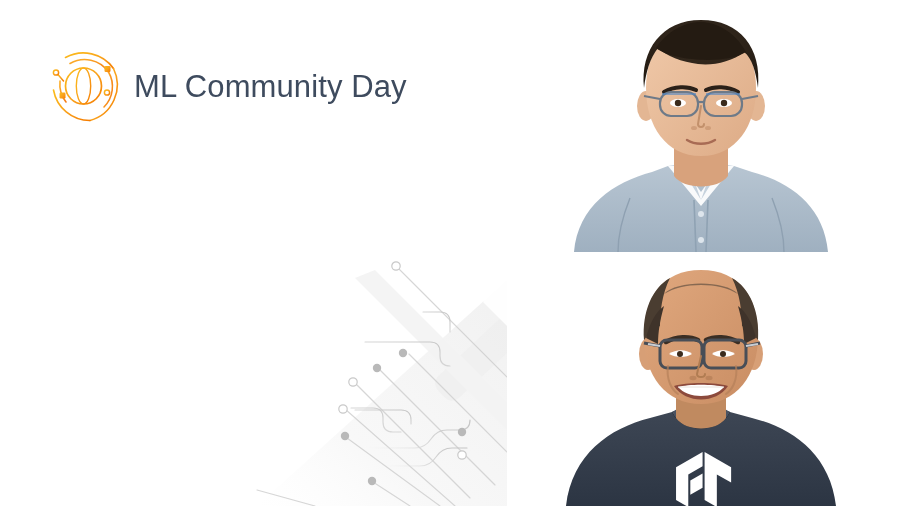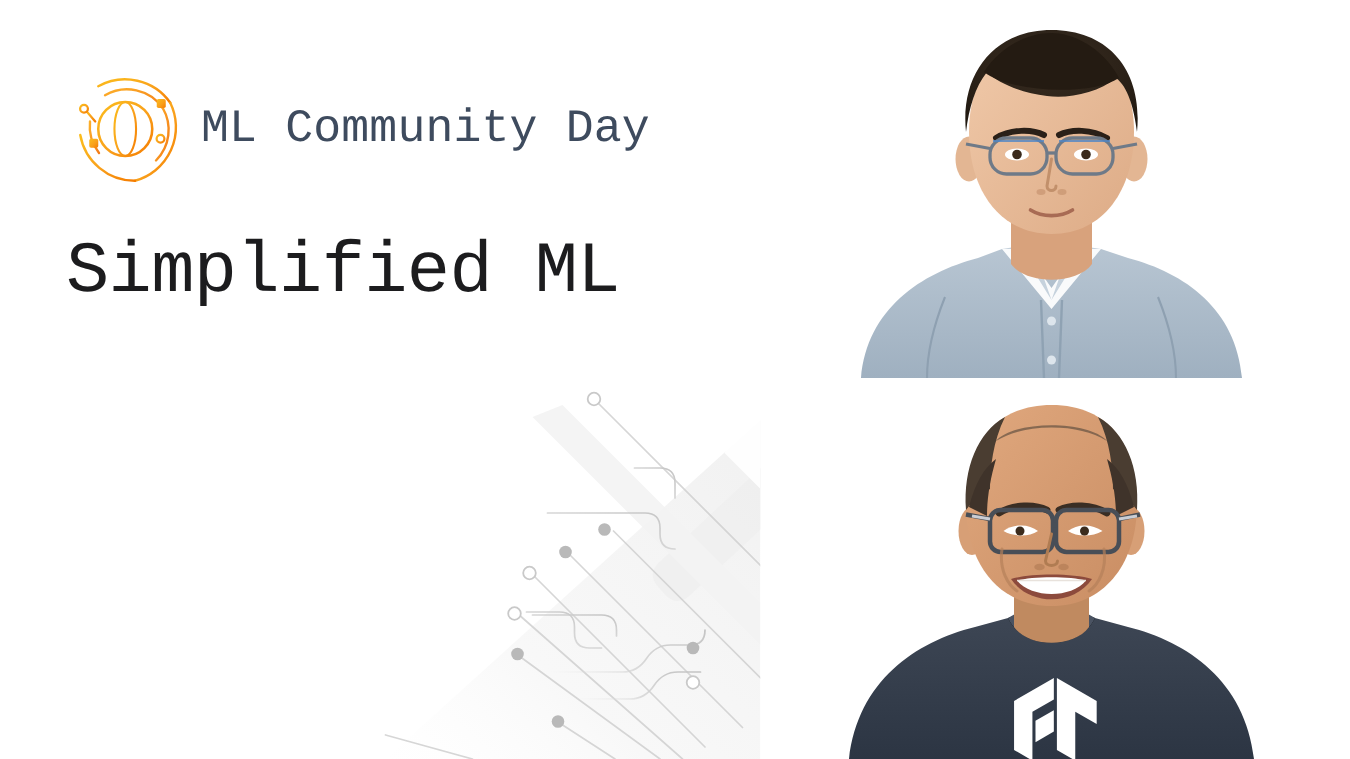--- a/index.html
+++ b/index.html
@@ -6,21 +6,21 @@
     margin: 0;
     padding: 0;
     background: #ffffff;
   }
   #slide {
     position: relative;
     width: 838px;
     height: 506px;
     background: #ffffff;
     overflow: hidden;
-    font-family: Liberation Mono, monospace;
+    font-family: Liberation Sans, sans-serif;
   }
 
   
   #brand-lockup {
     position: absolute;
     left: 44px;
     top: 46px;
     display: flex;
     align-items: center;
     height: 80px;
@@ -140,21 +140,20 @@
       <circle cx="63.0" cy="46.5" r="2.6" fill="#ffffff" stroke="url(#orangeGrad)" stroke-width="1.5"></circle>
 
       <rect x="60.5" y="20.0" width="6" height="6" rx="1.2" fill="url(#orangeGrad)"></rect>
       <rect x="15.5" y="46.5" width="6" height="6" rx="1.2" fill="url(#orangeGrad)"></rect>
     </svg>
 
     <div id="brand-name">ML Community Day</div>
   </div>
 
   <div id="headline">
-    <span class="hl-line">Simplified ML</span>
   </div>
 
   <div id="circuit-decoration">
     <svg width="252" height="254" viewBox="0 0 252 254">
       <defs>
         <clipPath id="decoClip">
           <rect x="0" y="0" width="252" height="254"></rect>
         </clipPath>
         <linearGradient id="bandFade" x1="1" y1="0" x2="0" y2="1">
           <stop offset="0%" stop-color="#ececec" stop-opacity="1"></stop>

